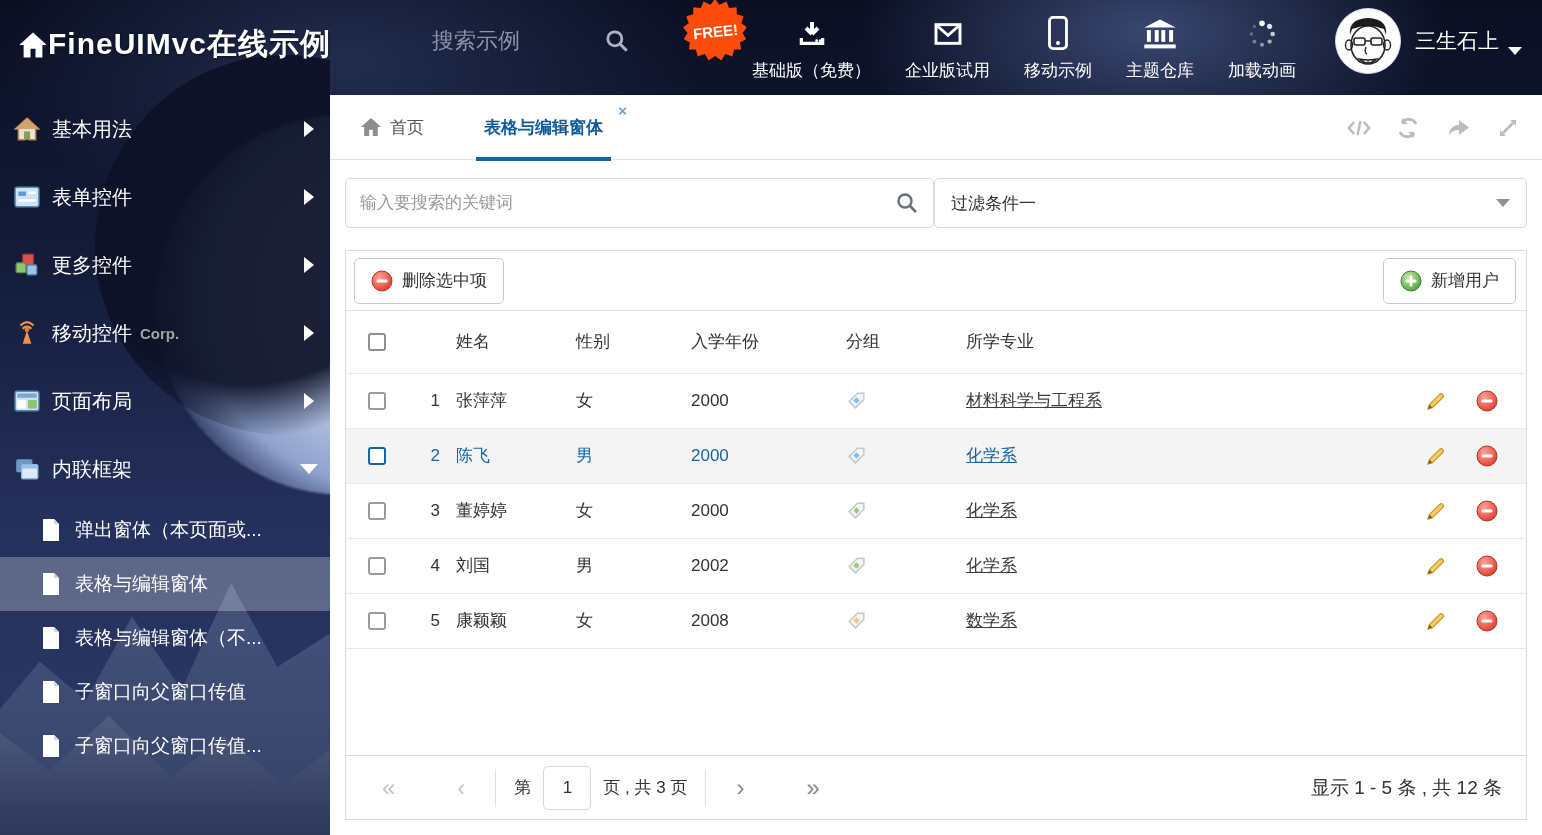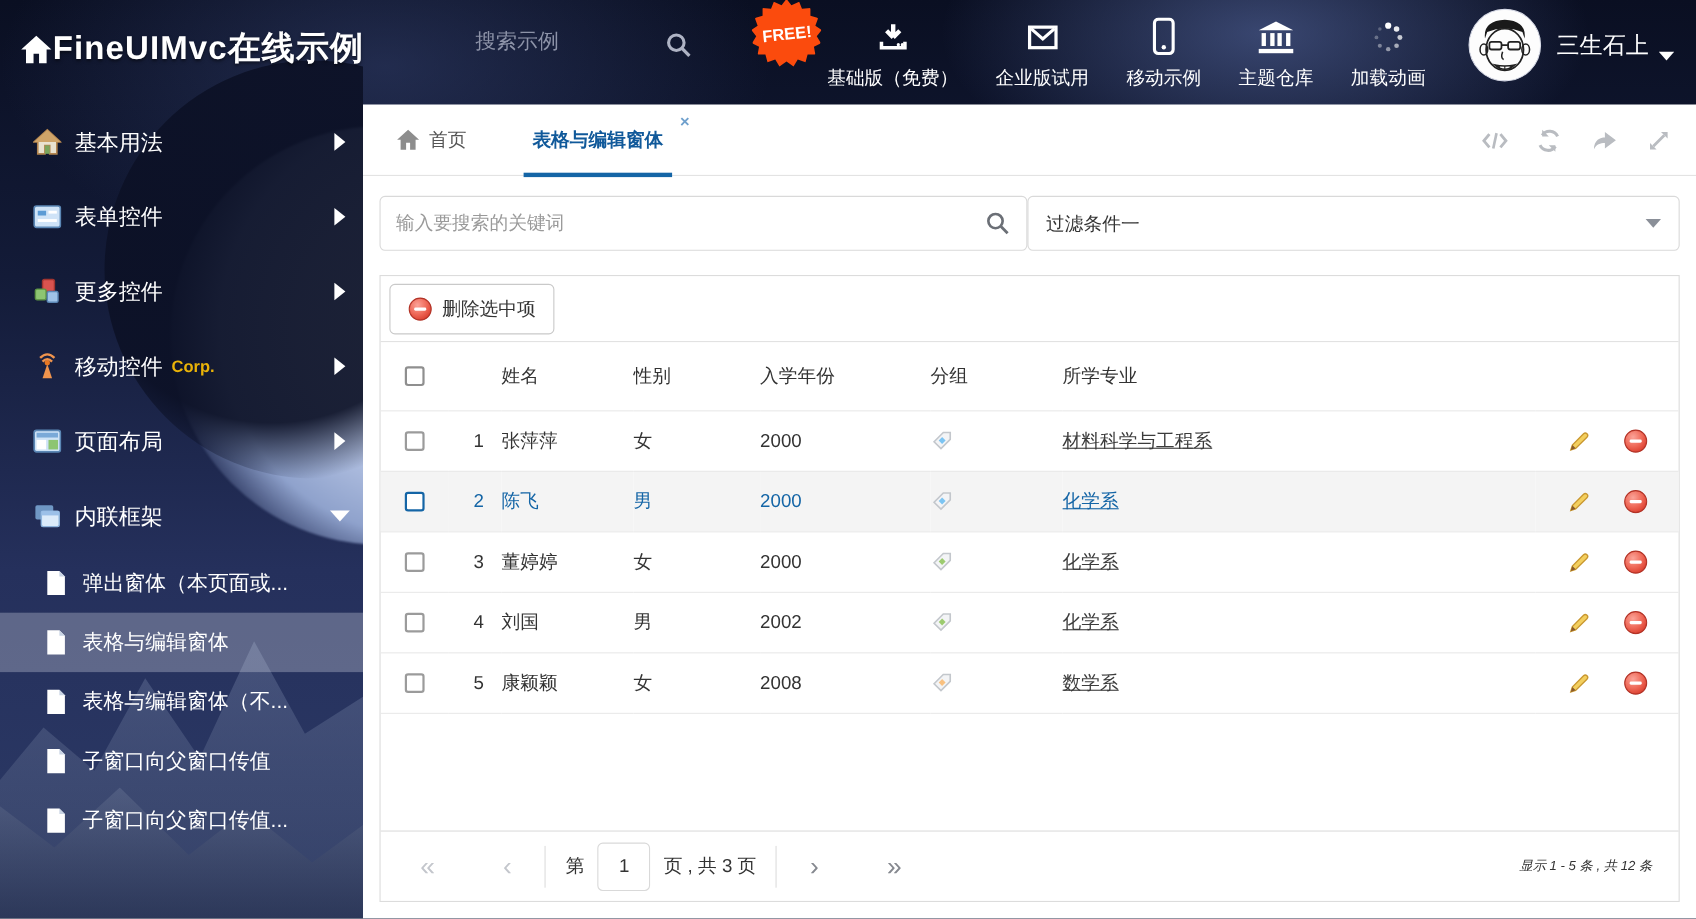--- a/index.html
+++ b/index.html
@@ -24,43 +24,43 @@
     clip-path:polygon(0 55%, 12% 38%, 26% 52%, 40% 22%, 55% 48%, 70% 10%, 84% 40%, 100% 28%, 100% 100%, 0 100%); }
   .mountain2 { position:absolute; left:0; bottom:0; width:330px; height:170px;
     background:linear-gradient(180deg, rgba(190,205,235,.25), rgba(40,50,80,.6));
     clip-path:polygon(0 40%, 15% 62%, 33% 30%, 52% 66%, 68% 42%, 86% 70%, 100% 50%, 100% 100%, 0 100%); }
 
   
   .header { position:absolute; left:0; top:0; width:1542px; height:95px; color:#fff; z-index:5; }
   .brand { position:absolute; left:18px; top:24px; display:flex; align-items:center; }
   .brand .title { font-size:30px; font-weight:bold; letter-spacing:1px; text-shadow:0 1px 3px rgba(0,0,0,.5); }
   .hsearch { position:absolute; left:432px; top:28px; width:210px; display:flex; align-items:center; }
-  .hsearch input { background:transparent; border:none; outline:none; color:#a3a3a3; font-size:19px; width:160px;
+  .hsearch input { background:transparent; border:none; outline:none; color:#a3a3a3; font-size:22px; width:160px;
     font-family:"Liberation Sans","DejaVu Sans",sans-serif; }
   .hsearch input::placeholder { color:#8d93a8; }
   .free-badge { position:absolute; left:682px; top:-6px; width:66px; height:74px; display:flex; align-items:center;
     justify-content:center; }
   .free-star { position:absolute; inset:0; margin:auto; width:64px; height:64px; background:#fb4b0d; border-radius:50%;
     clip-path:polygon(50% 0%,57% 9%,68% 4%,72% 14%,84% 13%,84% 24%,95% 27%,91% 38%,100% 44%,93% 53%,99% 63%,89% 68%,91% 79%,80% 79%,77% 90%,66% 86%,60% 96%,50% 89%,40% 96%,34% 86%,23% 90%,20% 79%,9% 79%,11% 68%,1% 63%,7% 53%,0% 44%,9% 38%,5% 27%,16% 24%,16% 13%,28% 14%,32% 4%,43% 9%); }
   .free-text { position:relative; color:#fff; font-weight:bold; font-size:15px; transform:rotate(-6deg); }
   .hnav { position:absolute; left:735px; top:12px; display:flex; align-items:flex-start; }
   .hnav-item { display:flex; flex-direction:column; align-items:center; gap:9px; padding:4px 17px; cursor:pointer; }
   .hnav-item .lbl { font-size:17px; color:#fff; white-space:nowrap; }
   .hicon { height:34px; display:flex; align-items:flex-end; }
   .account { position:absolute; right:20px; top:8px; display:flex; align-items:center; gap:14px; }
   .avatar { width:66px; height:66px; border-radius:50%; background:#fdfdfd; overflow:hidden; border:1px solid #d7dae6; }
   .uname { font-size:21px; color:#fff; display:flex; align-items:flex-end; gap:9px; }
   .caret-down-w { width:0; height:0; border-left:7px solid transparent; border-right:7px solid transparent; border-top:8px solid #fff; }
 
   
   .sidebar { position:absolute; left:0; top:95px; width:330px; height:740px; z-index:4; color:#fff; }
-  .side-item { height:68px; display:flex; align-items:center; padding:0 14px; cursor:pointer; position:relative;margin-left:16px; }
+  .side-item { height:68px; display:flex; align-items:center; padding:0 14px; cursor:pointer; position:relative; }
   .side-item .sicon { width:26px; height:26px; margin-right:12px; flex:0 0 26px; }
   .side-item .slabel { font-size:20px; }
-  .corp { color:#eab308; font-size:15px; margin-left:8px; font-weight:bold; }
+  .corp { color:#a3a3a3; font-size:15px; margin-left:8px; font-weight:bold; }
   .arrow-r { position:absolute; right:16px; width:0; height:0; border-top:8px solid transparent; border-bottom:8px solid transparent; border-left:10px solid #fff; }
   .arrow-d { position:absolute; right:12px; width:0; height:0; border-left:9px solid transparent; border-right:9px solid transparent; border-top:10px solid #fff; }
   .sub-item { height:54px; display:flex; align-items:center; padding-left:40px; cursor:pointer; }
   .sub-item .ficon { width:22px; height:24px; margin-right:13px; flex:0 0 22px; }
   .sub-item .sublabel { font-size:19px; white-space:nowrap; }
   .sub-item.active { background:rgba(225,230,240,.30); }
 
   
   .main { position:absolute; left:330px; top:95px; width:1212px; height:740px; background:#fff; z-index:6; }
 
@@ -107,21 +107,21 @@
   .act-icon + .act-icon { margin-left:24px; }
 
   .panel-spacer { flex:1; }
   .pager { height:64px; border-top:1px solid #dcdcdc; display:flex; align-items:center; padding:0 24px; }
   .pg-btn { font-size:24px; color:#c3c6cc; cursor:default; padding:0 12px; line-height:1; }
   .pg-btn.on { color:#85888f; cursor:pointer; }
   .pg-sep { width:1px; height:38px; background:#ddd; margin:0 18px; }
   .pg-text { font-size:17px; color:#333; }
   .pg-input { width:48px; height:44px; border:1px solid #d9d9d9; border-radius:5px; text-align:center; font-size:17px;
     color:#333; margin:0 12px; outline:none; font-family:"Liberation Sans","DejaVu Sans",sans-serif; }
-  .pg-summary { margin-left:auto; font-size:12px; color:#333;font-style:italic; }
+  .pg-summary { margin-left:auto; font-size:19px; color:#333; }
 
   svg { display:block; }
 </style>
 </head>
 <body>
 
 <svg width="0" height="0" style="position:absolute">
   <defs>
     <radialGradient id="gradRed" cx="38%" cy="32%" r="75%">
       <stop offset="0%" stop-color="#fba398"></stop>
@@ -440,20 +440,30 @@
   <div class="panel">
     <div class="panel-toolbar">
       <button class="btn">
         <span>
           <svg width="22" height="22" viewBox="0 0 22 22">
               <circle cx="11" cy="11" r="10" fill="url(#gradRed)" stroke="#b23327" stroke-width="1"></circle>
               <rect x="5.5" y="9.6" width="11" height="2.8" rx="1.2" fill="#fff"></rect>
             </svg>
         </span>
         <span>删除选中项</span>
+      </button>
+      <button class="btn">
+        <span>
+          <svg width="22" height="22" viewBox="0 0 22 22">
+              <circle cx="11" cy="11" r="10" fill="url(#gradGreen)" stroke="#3f7f33" stroke-width="1"></circle>
+              <rect x="5.5" y="9.6" width="11" height="2.8" rx="1.2" fill="#fff"></rect>
+              <rect x="9.6" y="5.5" width="2.8" height="11" rx="1.2" fill="#fff"></rect>
+            </svg>
+        </span>
+        <span>新增用户</span>
       </button>
     </div>
 
     <table class="grid">
       <colgroup>
         <col style="width:62px">
           <col style="width:48px">
           <col style="width:120px">
           <col style="width:115px">
         <col style="width:155px">

